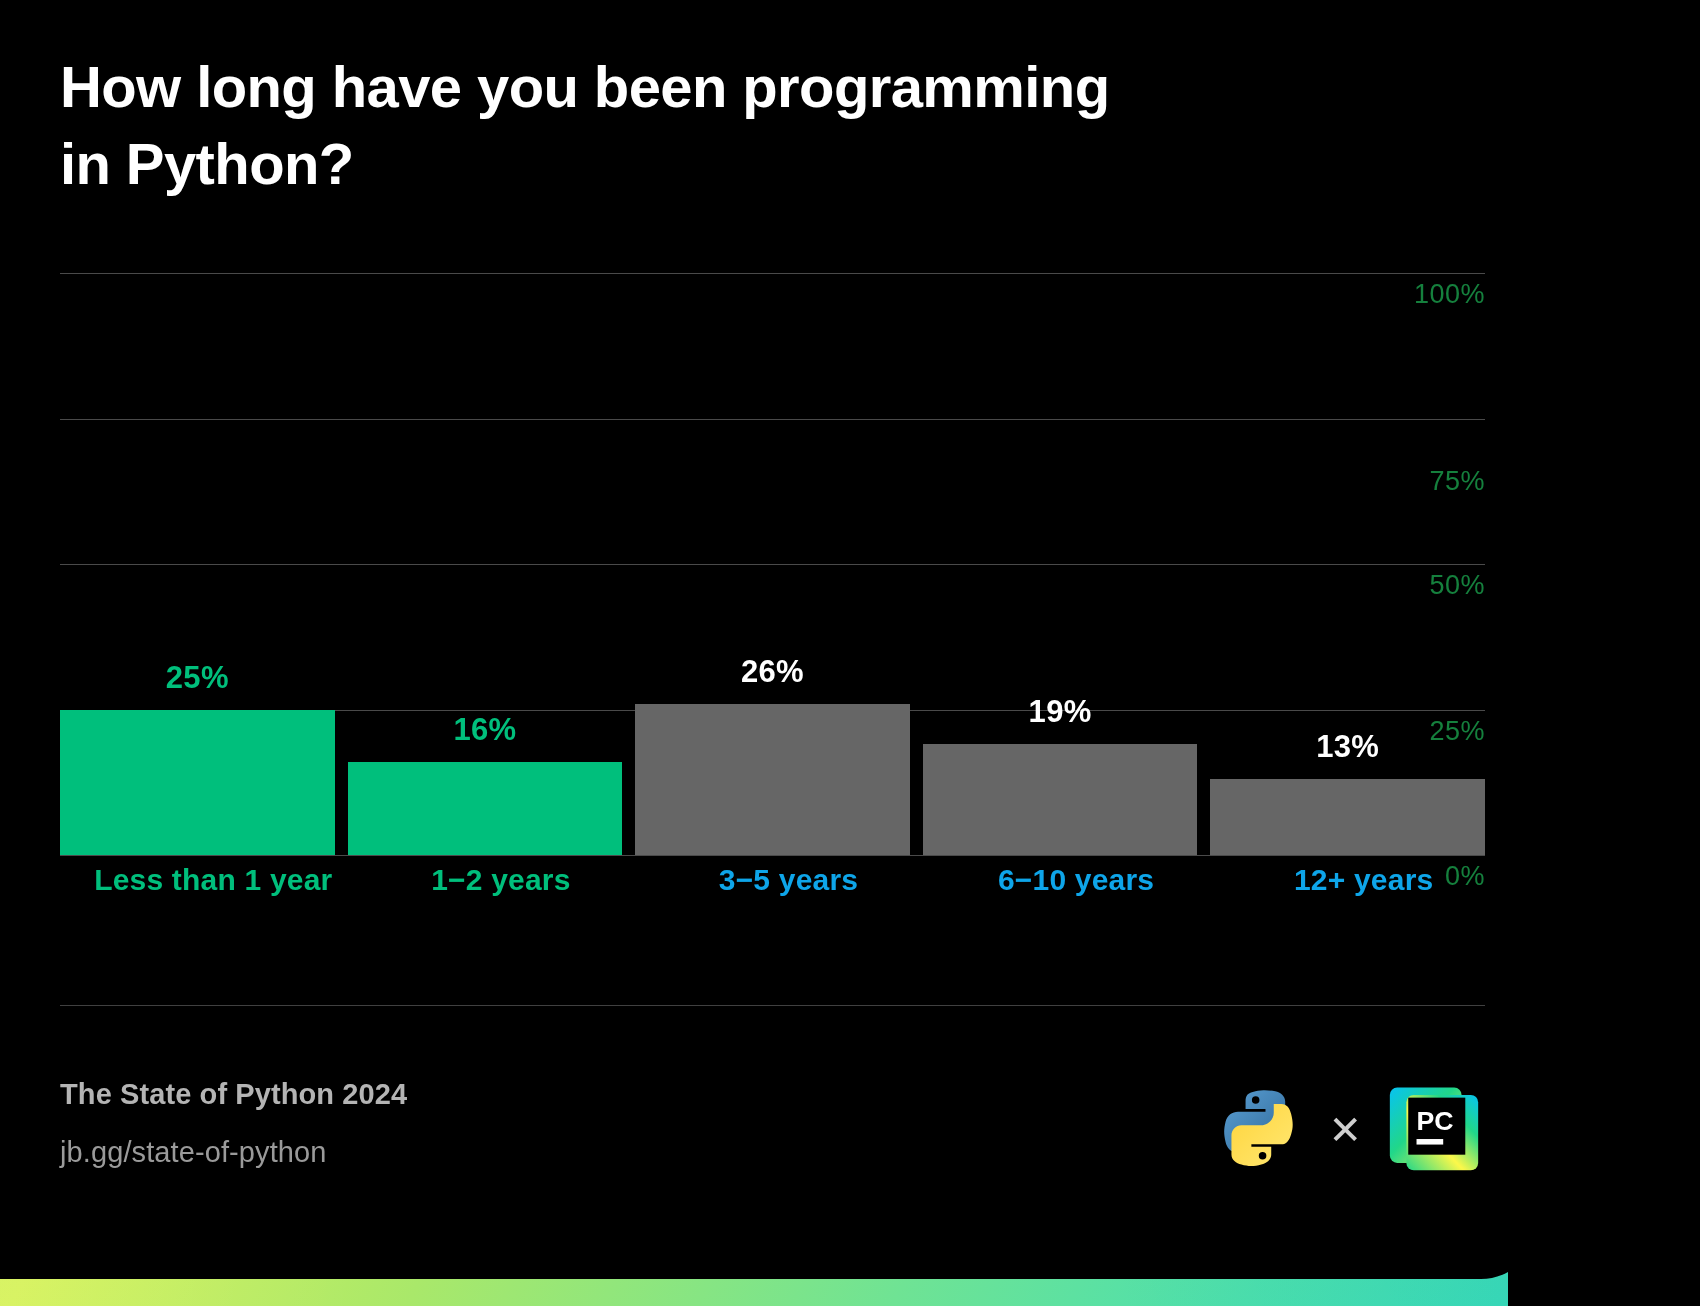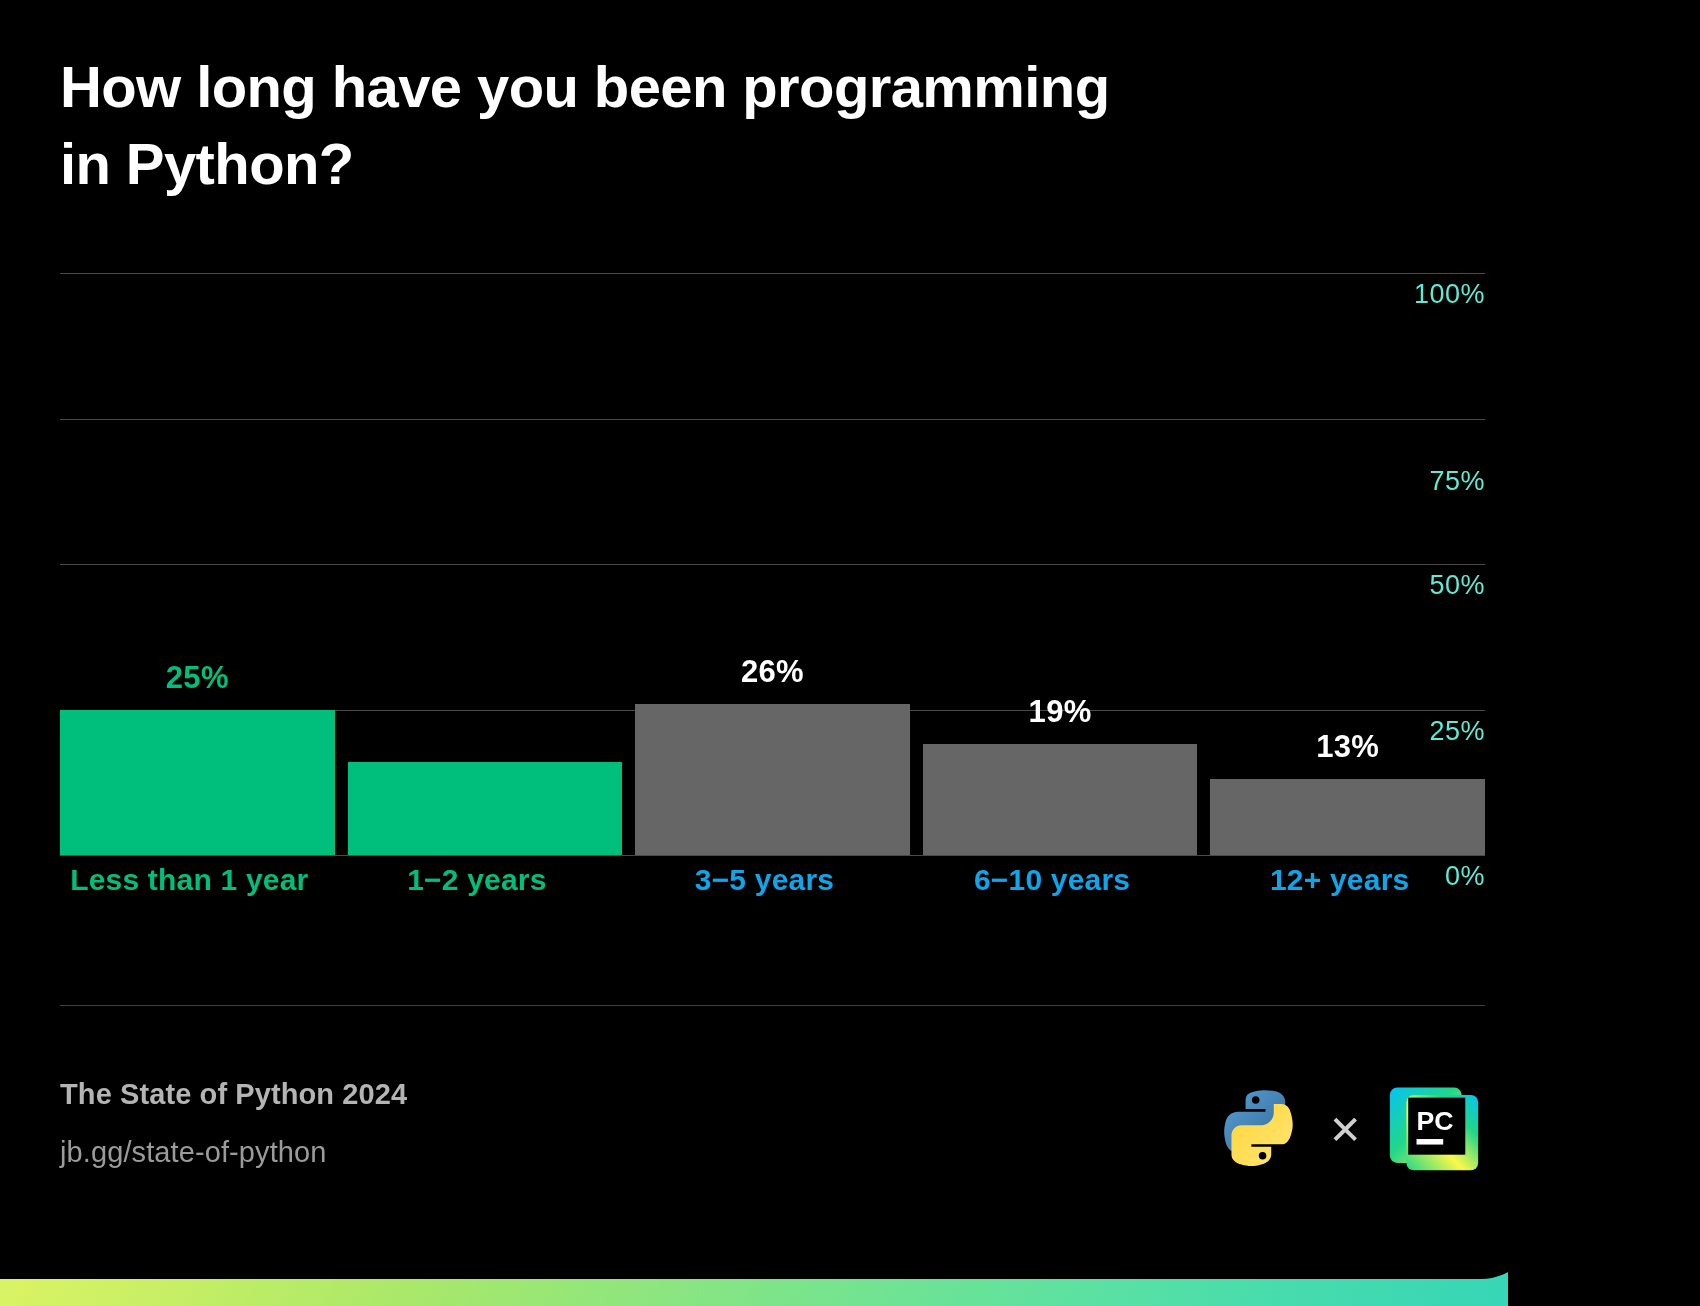--- a/index.html
+++ b/index.html
@@ -77,21 +77,21 @@
   .gridline {
     position: absolute;
     left: 0;
     width: 100%;
     height: 1px;
     background: #4a4a4a;
   }
   .ytick {
     position: absolute;
     right: 0;
-    color: #5eead4;
+    color: #15803d;
     font-size: 27px;
     font-weight: 400;
     letter-spacing: 0.5px;
     transform: translateY(6px);
   }
 
   
   #bars {
     position: absolute;
     left: 0;
@@ -123,21 +123,21 @@
     font-size: 31px;
     font-weight: 700;
     color: #ffffff;
     letter-spacing: 0.3px;
   }
   .barlabel.accent { color: #00bf7c; }
 
   
   #cats {
     position: absolute;
-    left: 92px;
+    left: 116px;
     top: 903px;
     width: 1425px;
     display: flex;
     gap: 13px;
   }
   .cat {
     text-align: center;
     font-size: 30px;
     color: #0ea5e9;
     font-weight: 700;
@@ -211,20 +211,21 @@
         <div class="gridline" style="top: 145.5px;"></div>
         <div class="ytick" style="top: 145.5px; margin-top: 41px;">75%</div>
         <div class="gridline" style="top: 0px;"></div>
         <div class="ytick" style="top: 0px;">100%</div>
         <div id="bars">
           <div class="barwrap" style="flex: 1 1 0px;">
             <div class="barlabel accent" style="bottom: 159.5px;">25%</div>
             <div class="bar accent" style="height: 145.5px;"></div>
           </div>
           <div class="barwrap" style="flex: 1 1 0px;">
+            <div class="barlabel accent" style="bottom: 107.12px;">16%</div>
             <div class="bar accent" style="height: 93.12px;"></div>
           </div>
           <div class="barwrap" style="flex: 1 1 0px;">
             <div class="barlabel" style="bottom: 165.32px;">26%</div>
             <div class="bar" style="height: 151.32px;"></div>
           </div>
           <div class="barwrap" style="flex: 1 1 0px;">
             <div class="barlabel" style="bottom: 124.58px;">19%</div>
             <div class="bar" style="height: 110.58px;"></div>
           </div>

